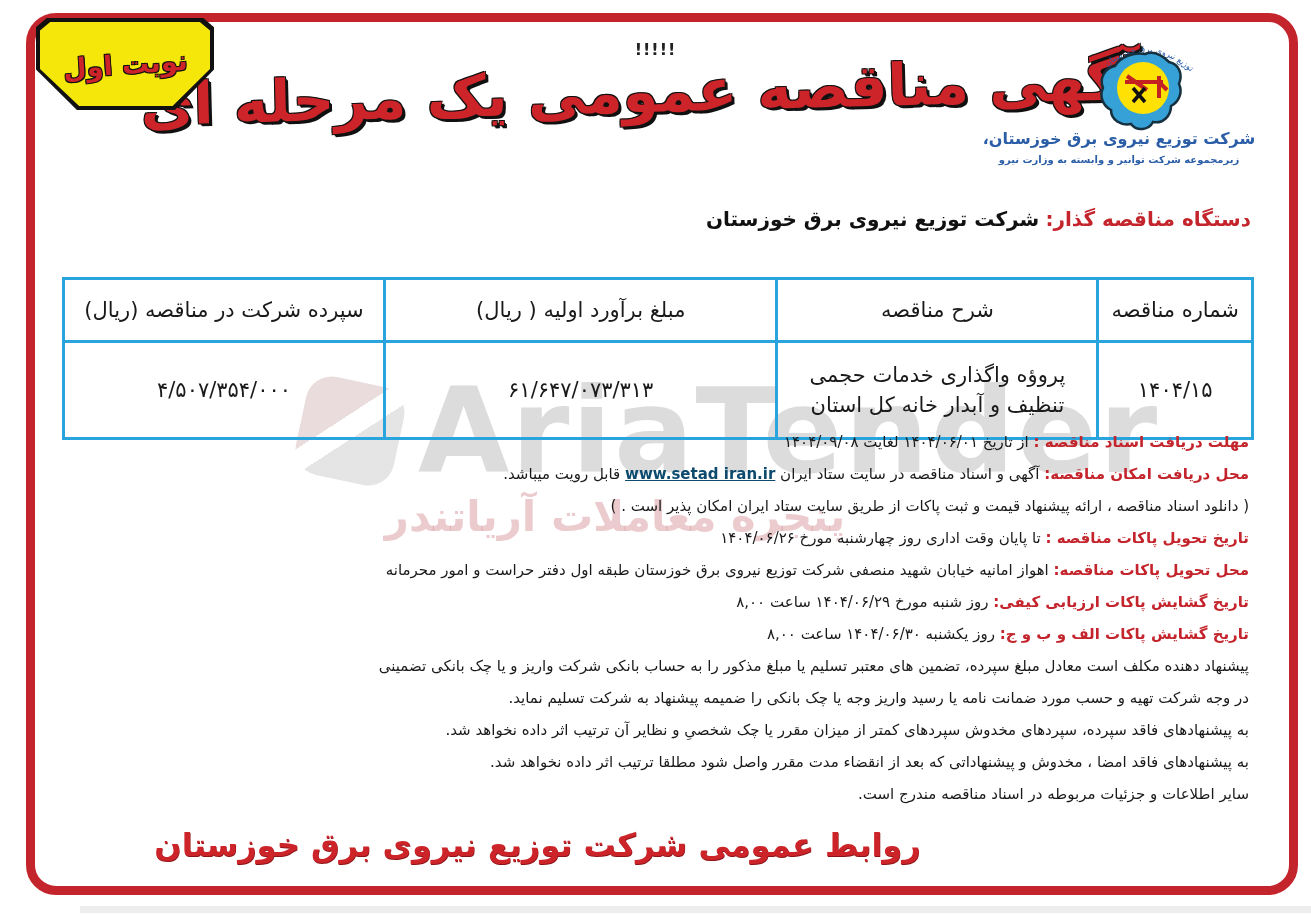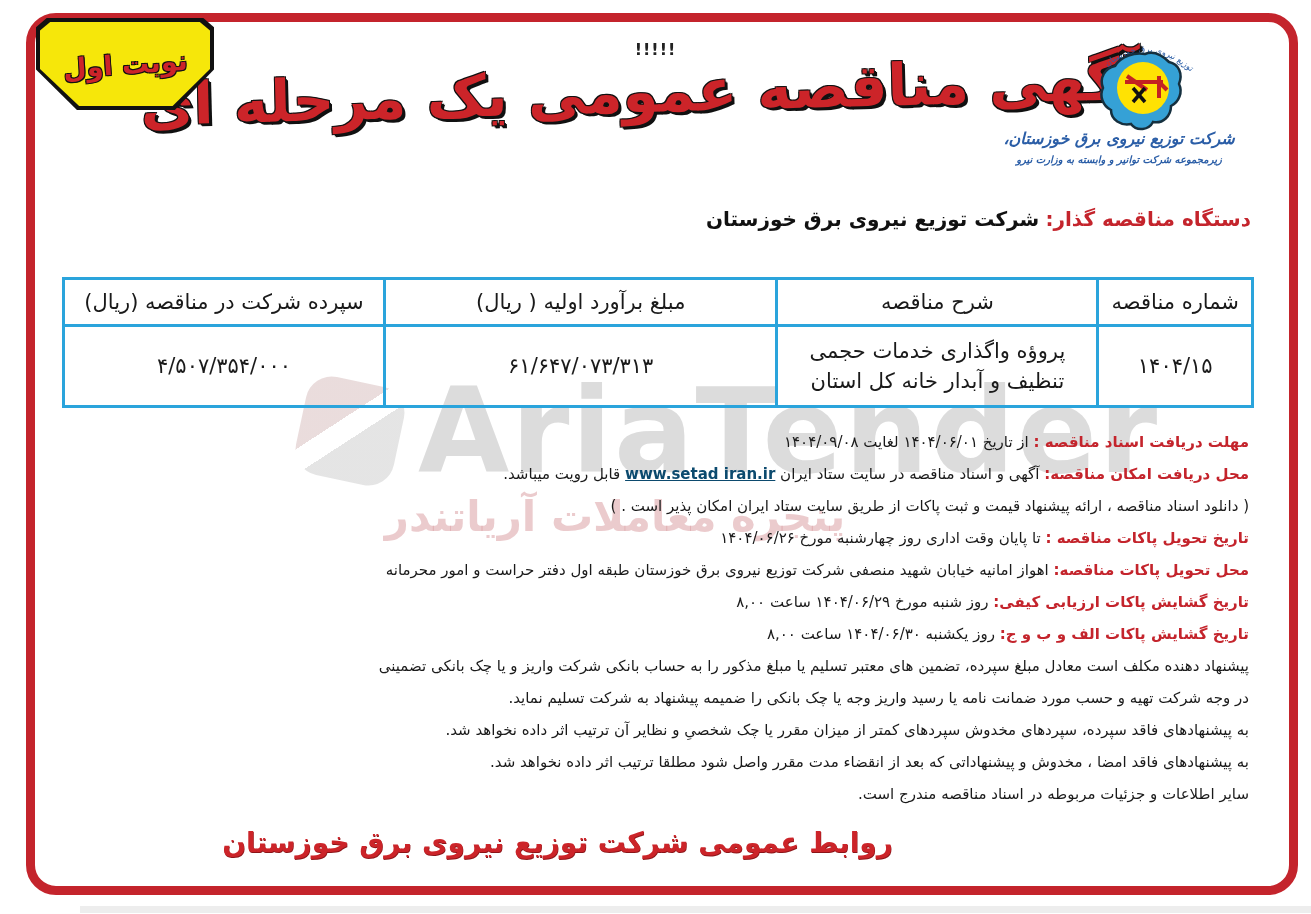--- a/index.html
+++ b/index.html
@@ -44,64 +44,63 @@
     left:0;top:58px;width:1280px;text-align:center;z-index:3;
     direction:rtl;color:#cc2429;font-size:58px;font-weight:bold;
     transform:rotate(-1.5deg);
     text-shadow:2px 2px 0 #111,-1px -1px 0 #111,1px -1px 0 #111,-1px 1px 0 #111,3px 3px 0 #111;
   }
 
   
   .logo-svg{left:1063px;top:26px;width:165px;height:115px;z-index:3;}
   .logo-captions{
     right:42px;top:128px;width:300px;z-index:3;text-align:center;
-    direction:rtl;color:#2b5ea7;font-style:italic;font-weight:600;
+    direction:rtl;color:#2b5ea7;font-weight:600;
   }
   .logo-cap1{font-size:16px;line-height:22px;}
   .logo-cap2{font-size:10px;line-height:20px;}
 
   
   .tenderer{
     right:60px;top:204px;z-index:3;direction:rtl;font-size:20px;line-height:30px;
   }
   .tenderer .lbl{color:#c4242c;font-weight:bold;}
   .tenderer .val{color:#111;font-weight:bold;}
 
   
   .tbl-wrap{left:62px;top:277px;width:1192px;z-index:3;}
   table.tender{
     width:100%;border-collapse:collapse;direction:rtl;background:transparent;
     font-size:21px;color:#1a1a1a;
   }
   table.tender th,table.tender td{
     border:3px solid #2aa4dc;text-align:center;vertical-align:middle;
-    font-weight:normal;padding:2px 10px;background:transparent;
+    font-weight:normal;padding:10px 10px;background:transparent;
   }
   table.tender th{height:40px;}
   table.tender td{height:74px;line-height:30px;}
   .col-no{width:13%;}
   .col-desc{width:27%;}
   .col-est{width:33%;}
   .col-dep{width:27%;}
 
   
   .details{
     left:68px;right:62px;top:431px;z-index:3;direction:rtl;text-align:right;
     color:#1a1a1a;font-size:15px;
   }
   .details p{margin:0 0 10px 0;line-height:22px;white-space:nowrap;}
   .details .lbl{color:#c4242c;font-weight:bold;}
   .details a.site-link{color:#0c4a6e;text-decoration:underline;font-weight:600;cursor:pointer;}
 
   
   .footer{
     left:0;top:826px;width:1075px;text-align:center;z-index:3;
-    direction:rtl;color:#cc2429;font-size:28px;font-weight:bold;
+    direction:rtl;color:#cc2429;font-size:32px;font-weight:bold;
     text-shadow:0.5px 0.5px 0 #8c1418;
-    padding-left:20px;
   }
 
   
   .wm{z-index:1;pointer-events:none;}
   .wm-main{
     left:300px;top:362px;display:flex;align-items:center;gap:18px;
   }
   .wm-mark{
     width:100px;height:100px;border-radius:26px;transform:rotate(12deg);
     background:linear-gradient(135deg,rgba(185,140,140,0.30) 40%,rgba(255,255,255,0) 40%,rgba(255,255,255,0) 55%,rgba(160,160,160,0.28) 55%);

